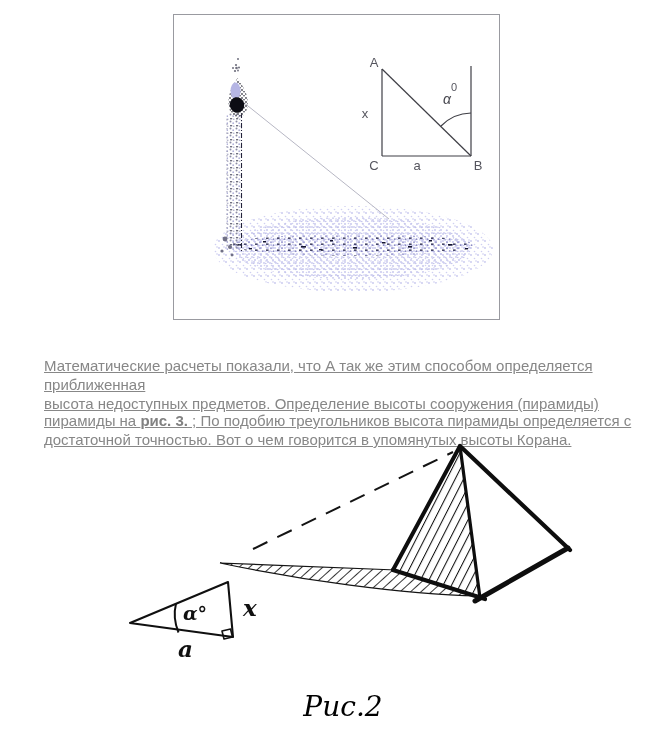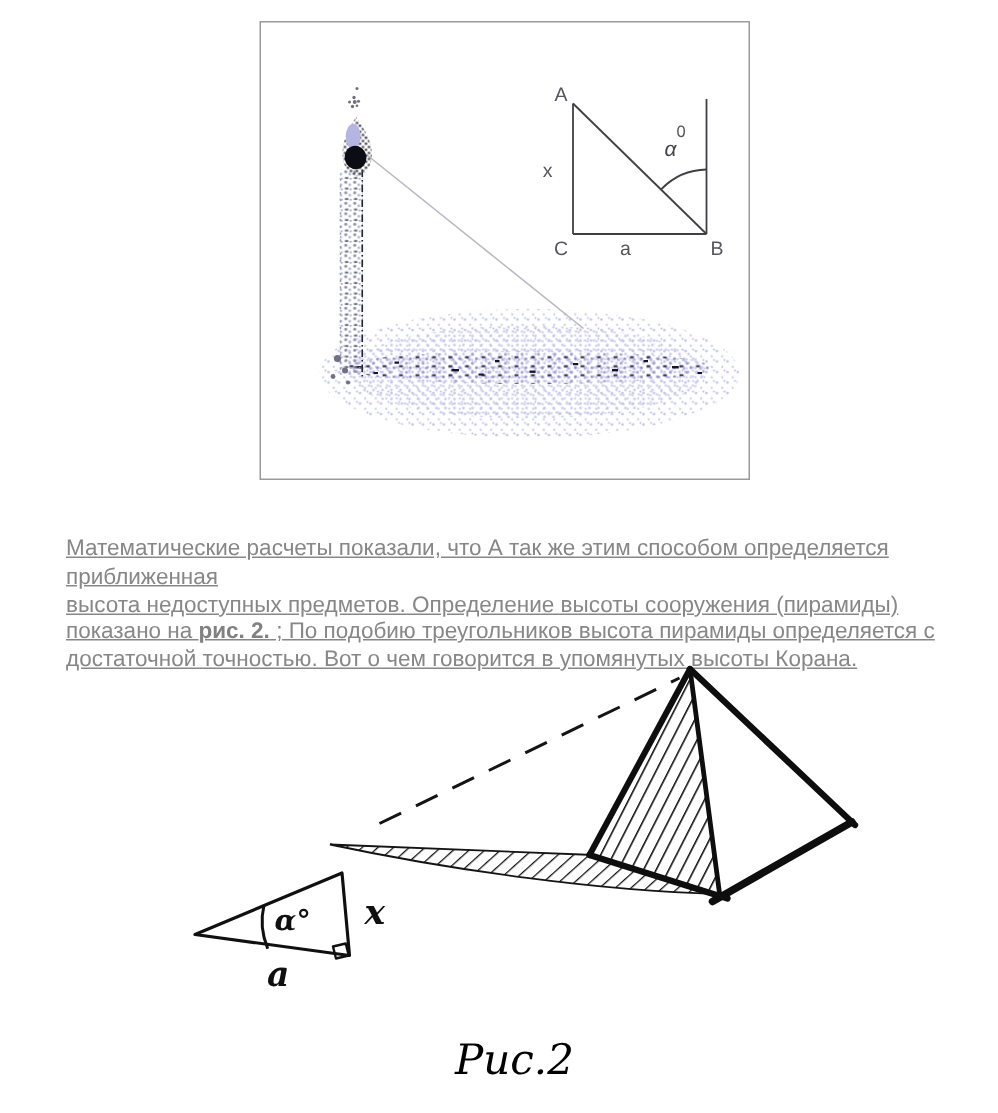--- a/index.html
+++ b/index.html
@@ -123,21 +123,21 @@
         <text x="446" y="103" font-style="italic" font-size="14" fill="#44444c">α</text>
         <text x="453" y="90" font-size="11">0</text>
       </g>
     </g>
   </svg>
 </div>
 
 <p class="para" id="para1"><span>Математические расчеты показали, что А так же этим способом определяется приближенная
 высота недоступных предметов. Определение высоты сооружения (пирамиды)</span></p>
 
-<p class="para" id="para2"><span>показано на </span><b>рис. 2.</b><span> ; По подобию треугольников высота пирамиды определяется с
+<p class="para" id="para2"><span>пирамиды на </span><b>рис. 3.</b><span> ; По подобию треугольников высота пирамиды определяется с
 достаточной точностью. Вот о чем говорится в упомянутых высоты Корана.</span></p>
 
 <div class="fig2">
   <svg viewBox="0 440 665 302" preserveAspectRatio="none">
     <defs>
       <pattern id="hatchShadow" width="7" height="7" patternUnits="userSpaceOnUse" patternTransform="rotate(48)">
         <line x1="0" y1="0" x2="0" y2="7" stroke="#101010" stroke-width="1.7"></line>
       </pattern>
       <pattern id="hatchFace" width="7.5" height="7.5" patternUnits="userSpaceOnUse" patternTransform="rotate(27)">
         <line x1="0" y1="0" x2="0" y2="7.5" stroke="#101010" stroke-width="2.1"></line>

